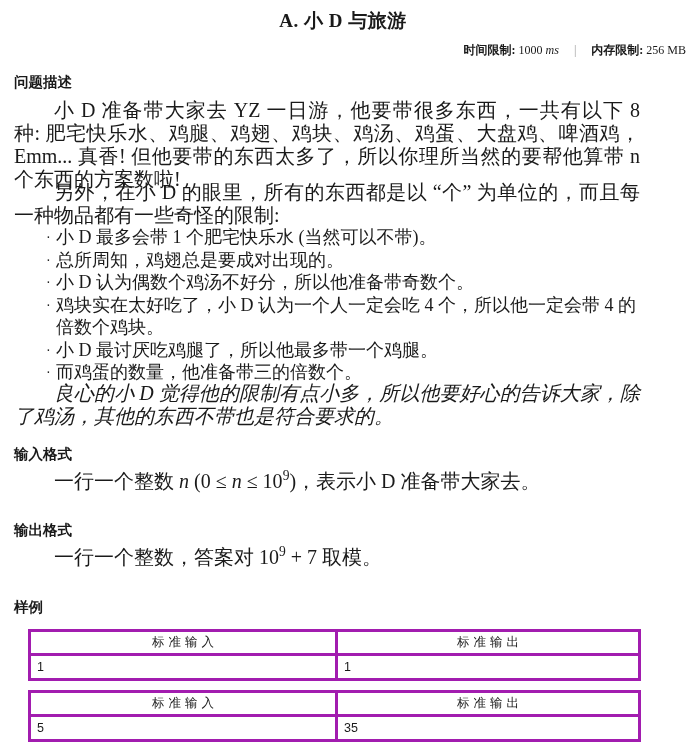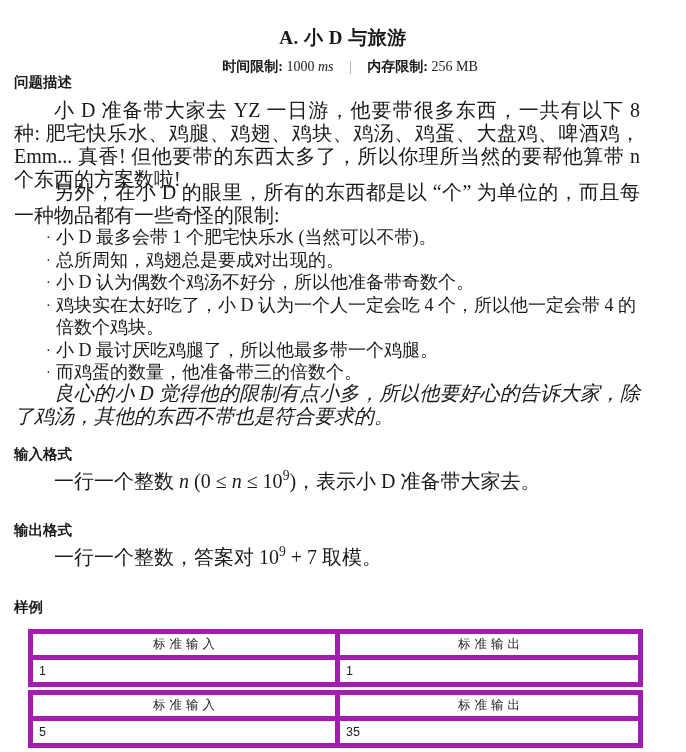--- a/index.html
+++ b/index.html
@@ -12,38 +12,38 @@
     height: 752px;
     position: relative;
     font-family: "Liberation Serif", "DejaVu Serif", serif;
     color: #1a1a1a;
     overflow: hidden;
   }
   .page {
     position: relative;
     width: 686px;
     height: 580px;
-    padding: 17px;
+    padding: 0;
     box-sizing: border-box;
   }
 
   
   .doc-title {
     text-align: center;
     font-size: 19px;
     font-weight: bold;
     letter-spacing: 0.5px;
     margin: 0;
     padding: 8px 0 0 0;
     line-height: 26px;
     font-family: "Liberation Serif", "DejaVu Serif", serif;
   }
   .limits {
-    text-align: center;
-    font-size: 14px;
+    text-align: right;
+    font-size: 12px;
     line-height: 20px;
     margin: 6px 0 0 14px;
     font-family: "Liberation Serif", "DejaVu Serif", serif;
   }
   .limits .lbl {
     font-weight: bold;
   }
   .limits .val {
     font-weight: normal;
   }
@@ -105,21 +105,21 @@
     border-collapse: collapse;
     width: 610px;
     margin: 0 0 0 28px;
     table-layout: fixed;
     font-family: "Liberation Sans", "DejaVu Sans", sans-serif;
   }
   .sample-table col.c-in  { width: 307px; }
   .sample-table col.c-out { width: 303px; }
   .sample-table th,
   .sample-table td {
-    border: 5px solid #a21caf;
+    border: 3px solid #a21caf;
     padding: 0;
     margin: 0;
   }
   .sample-table th {
     height: 21px;
     text-align: center;
     font-size: 12.5px;
     font-weight: normal;
     letter-spacing: 4px;
     text-indent: 4px;

